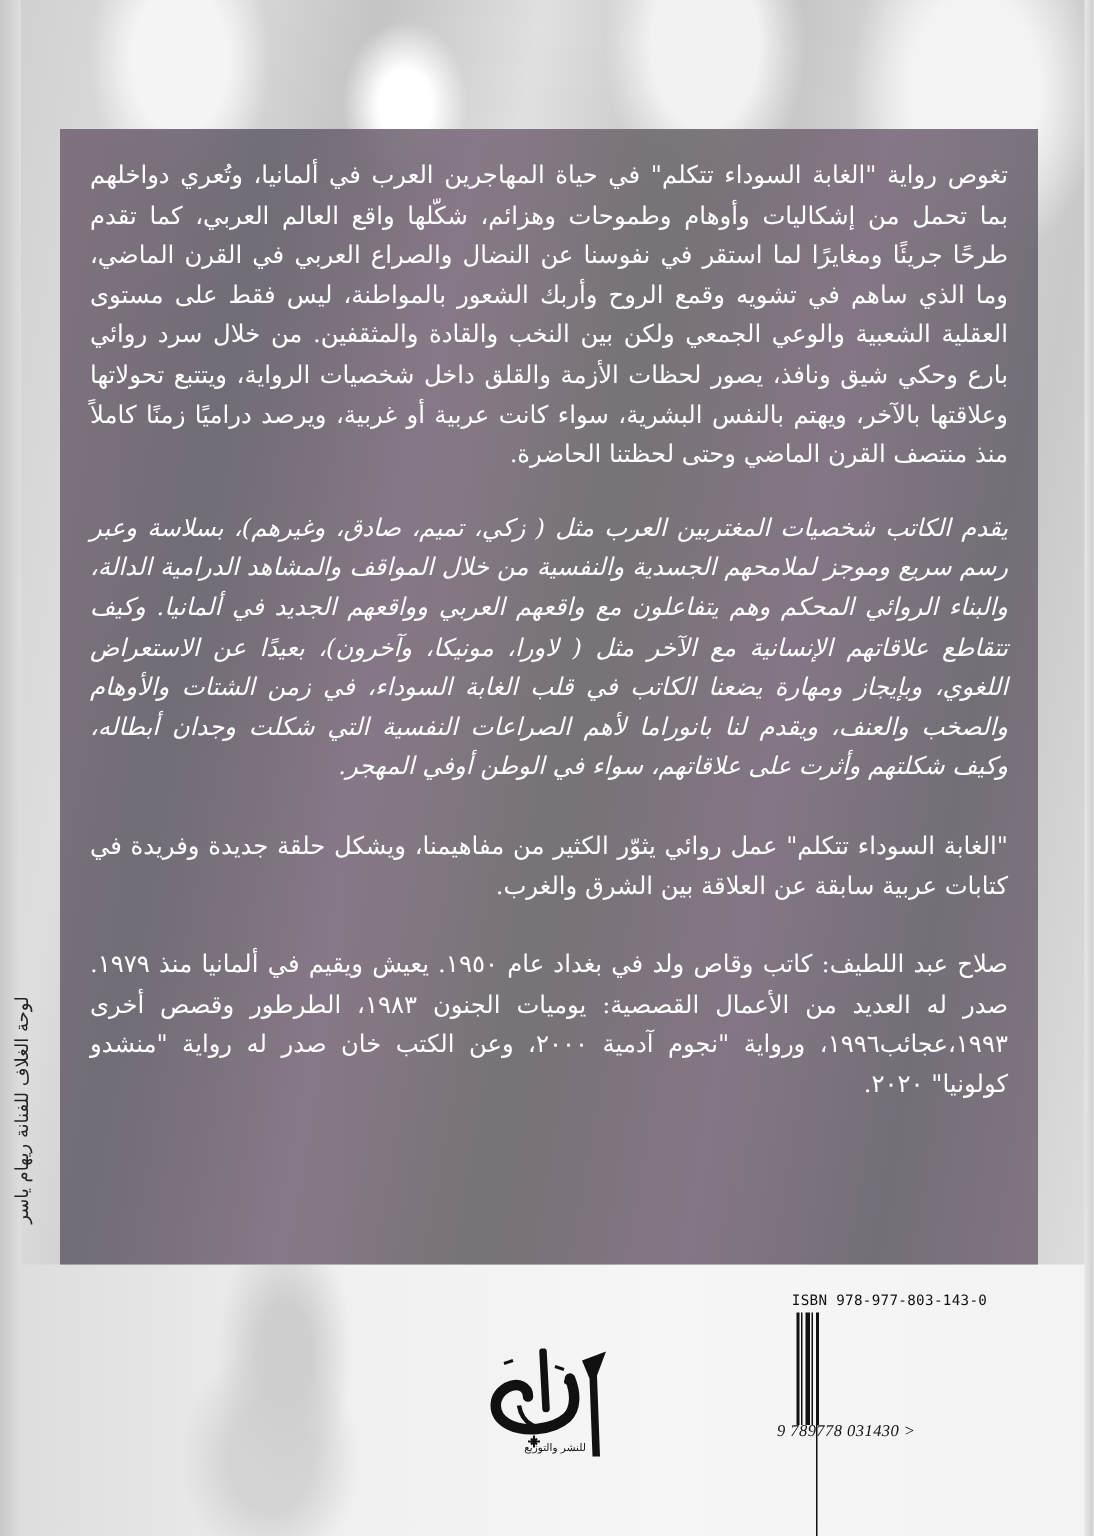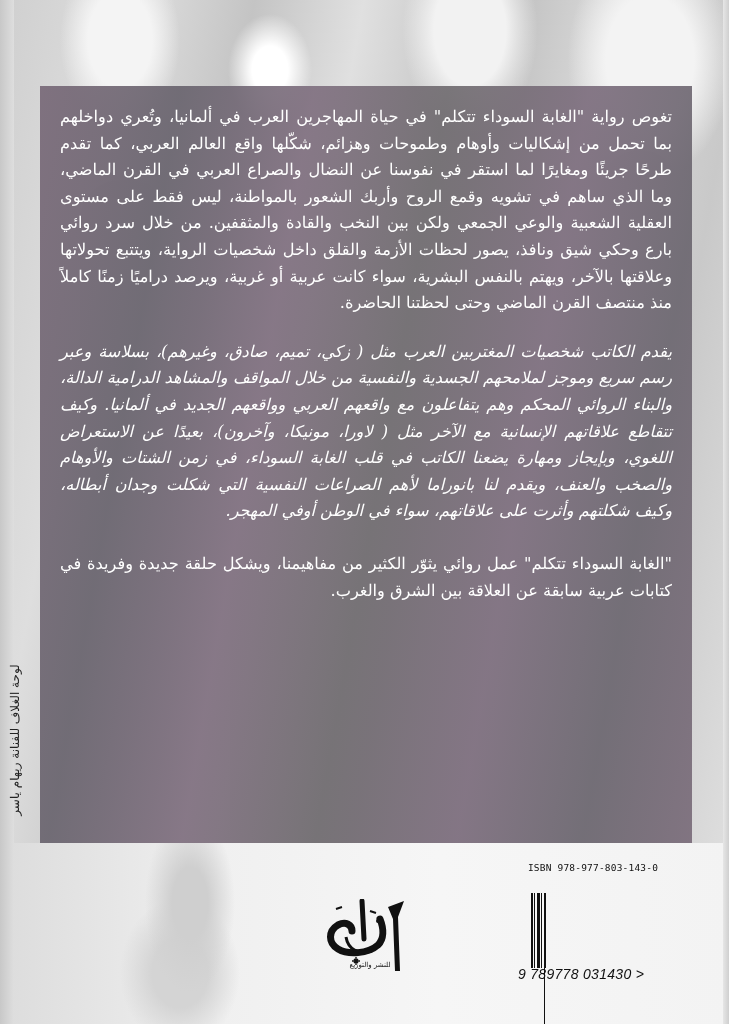--- a/index.html
+++ b/index.html
@@ -64,30 +64,30 @@
     }
     .publisher-logo {
       position: absolute; left: 318px; top: 899px; width: 92px; height: 75px;
     }
     .publisher-logo svg { width: 100%; height: 100%; }
     .barcode-block {
       position: absolute; left: 518px; top: 862px; width: 150px; height: 108px;
     }
     .isbn-label {
       font-family: "DejaVu Sans Mono", monospace; font-size: 9.5px; color: #111;
-      letter-spacing: 0.2px; text-align: center; margin-bottom: 20px;
+      letter-spacing: 0.2px; text-align: center; margin-bottom: 2px;
     }
     .bars {
       height: 75px; margin-left: 13px; width: 115px;
       display: flex; align-items: stretch; gap: 0;
     }
     .bars i { display: block; background: #111; height: 100%; }
     .bars b { display: block; height: 100%; }
     .barcode-digits {
-      font-family: Liberation Sans, sans-serif; font-size: 14px; color: #111;
+      font-family: Liberation Serif, serif; font-size: 11px; color: #111;
       margin-top: -2px; white-space: nowrap; letter-spacing: 0.3px;
     }
   </style>
 </head>
 <body>
 
 
 
 <div class="cover-bg">
   <div class="tree-trunk" style="left:80px;top:180px;width:90px;height:760px;"></div>
@@ -96,20 +96,21 @@
   <div class="tree-trunk" style="left:600px;top:150px;width:80px;height:760px;opacity:.5"></div>
 </div>
 <div class="bottom-area"></div>
 <div class="spine-edge"></div>
 <div class="right-edge"></div>
 
 <div class="text-panel">
   <p class="para p1">تغوص رواية "الغابة السوداء تتكلم" في حياة المهاجرين العرب في ألمانيا، وتُعري دواخلهم بما تحمل من إشكاليات وأوهام وطموحات وهزائم، شكّلها واقع العالم العربي، كما تقدم طرحًا جريئًا ومغايرًا لما استقر في نفوسنا عن النضال والصراع العربي في القرن الماضي، وما الذي ساهم في تشويه وقمع الروح وأربك الشعور بالمواطنة، ليس فقط على مستوى العقلية الشعبية والوعي الجمعي ولكن بين النخب والقادة والمثقفين. من خلال سرد روائي بارع وحكي شيق ونافذ، يصور لحظات الأزمة والقلق داخل شخصيات الرواية، ويتتبع تحولاتها وعلاقتها بالآخر، ويهتم بالنفس البشرية، سواء كانت عربية أو غربية، ويرصد دراميًا زمنًا كاملاً منذ منتصف القرن الماضي وحتى لحظتنا الحاضرة.</p>
   <p class="para p2">يقدم الكاتب شخصيات المغتربين العرب مثل ( زكي، تميم، صادق، وغيرهم)، بسلاسة وعبر رسم سريع وموجز لملامحهم الجسدية والنفسية من خلال المواقف والمشاهد الدرامية الدالة، والبناء الروائي المحكم وهم يتفاعلون مع واقعهم العربي وواقعهم الجديد في ألمانيا. وكيف تتقاطع علاقاتهم الإنسانية مع الآخر مثل ( لاورا، مونيكا، وآخرون)، بعيدًا عن الاستعراض اللغوي، وبإيجاز ومهارة يضعنا الكاتب في قلب الغابة السوداء، في زمن الشتات والأوهام والصخب والعنف، ويقدم لنا بانوراما لأهم الصراعات النفسية التي شكلت وجدان أبطاله، وكيف شكلتهم وأثرت على علاقاتهم، سواء في الوطن أوفي المهجر.</p>
   <p class="para p3">"الغابة السوداء تتكلم" عمل روائي يثوّر الكثير من مفاهيمنا، ويشكل حلقة جديدة وفريدة في كتابات عربية سابقة عن العلاقة بين الشرق والغرب.</p>
+  <p class="para p4">صلاح عبد اللطيف: كاتب وقاص ولد في بغداد عام ١٩٥٠. يعيش ويقيم في ألمانيا منذ ١٩٧٩. صدر له العديد من الأعمال القصصية: يوميات الجنون ١٩٨٣، الطرطور وقصص أخرى ١٩٩٣،عجائب١٩٩٦، ورواية "نجوم آدمية ٢٠٠٠، وعن الكتب خان صدر له رواية "منشدو كولونيا" ٢٠٢٠.</p>
 </div>
 
 <div class="spine-credit">
   <span>لوحة الغلاف للفنانة ريهام ياسر</span>
 </div>
 
 <div class="publisher-logo">
   <svg viewBox="0 0 92 75">
     <path d="M70 8 L86 2 L80 18 L82 72 L77 72 L75 20 Z" fill="#111"></path>
     <path d="M62 20 C66 30 66 40 60 46 C50 55 30 56 20 50 C10 44 10 32 20 26 C28 22 34 26 34 32" fill="none" stroke="#111" stroke-width="7" stroke-linecap="round"></path>

